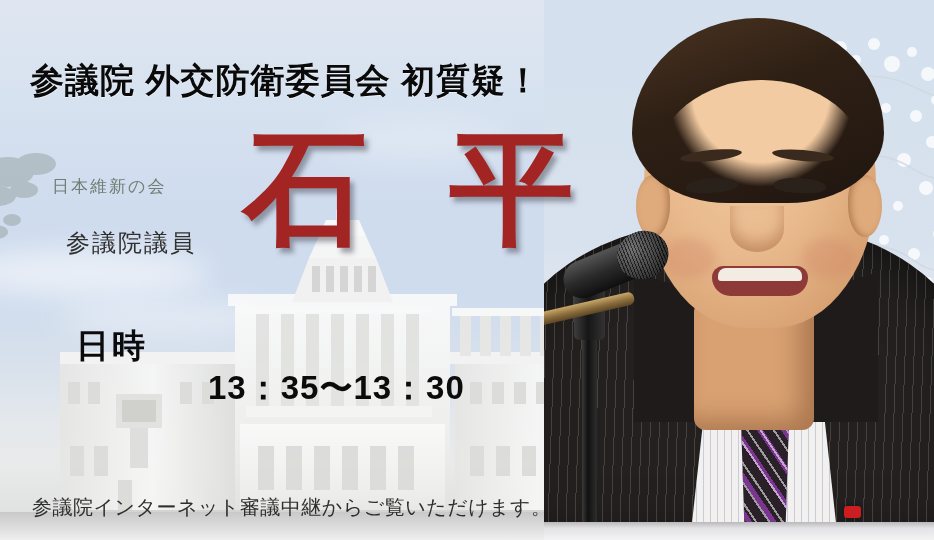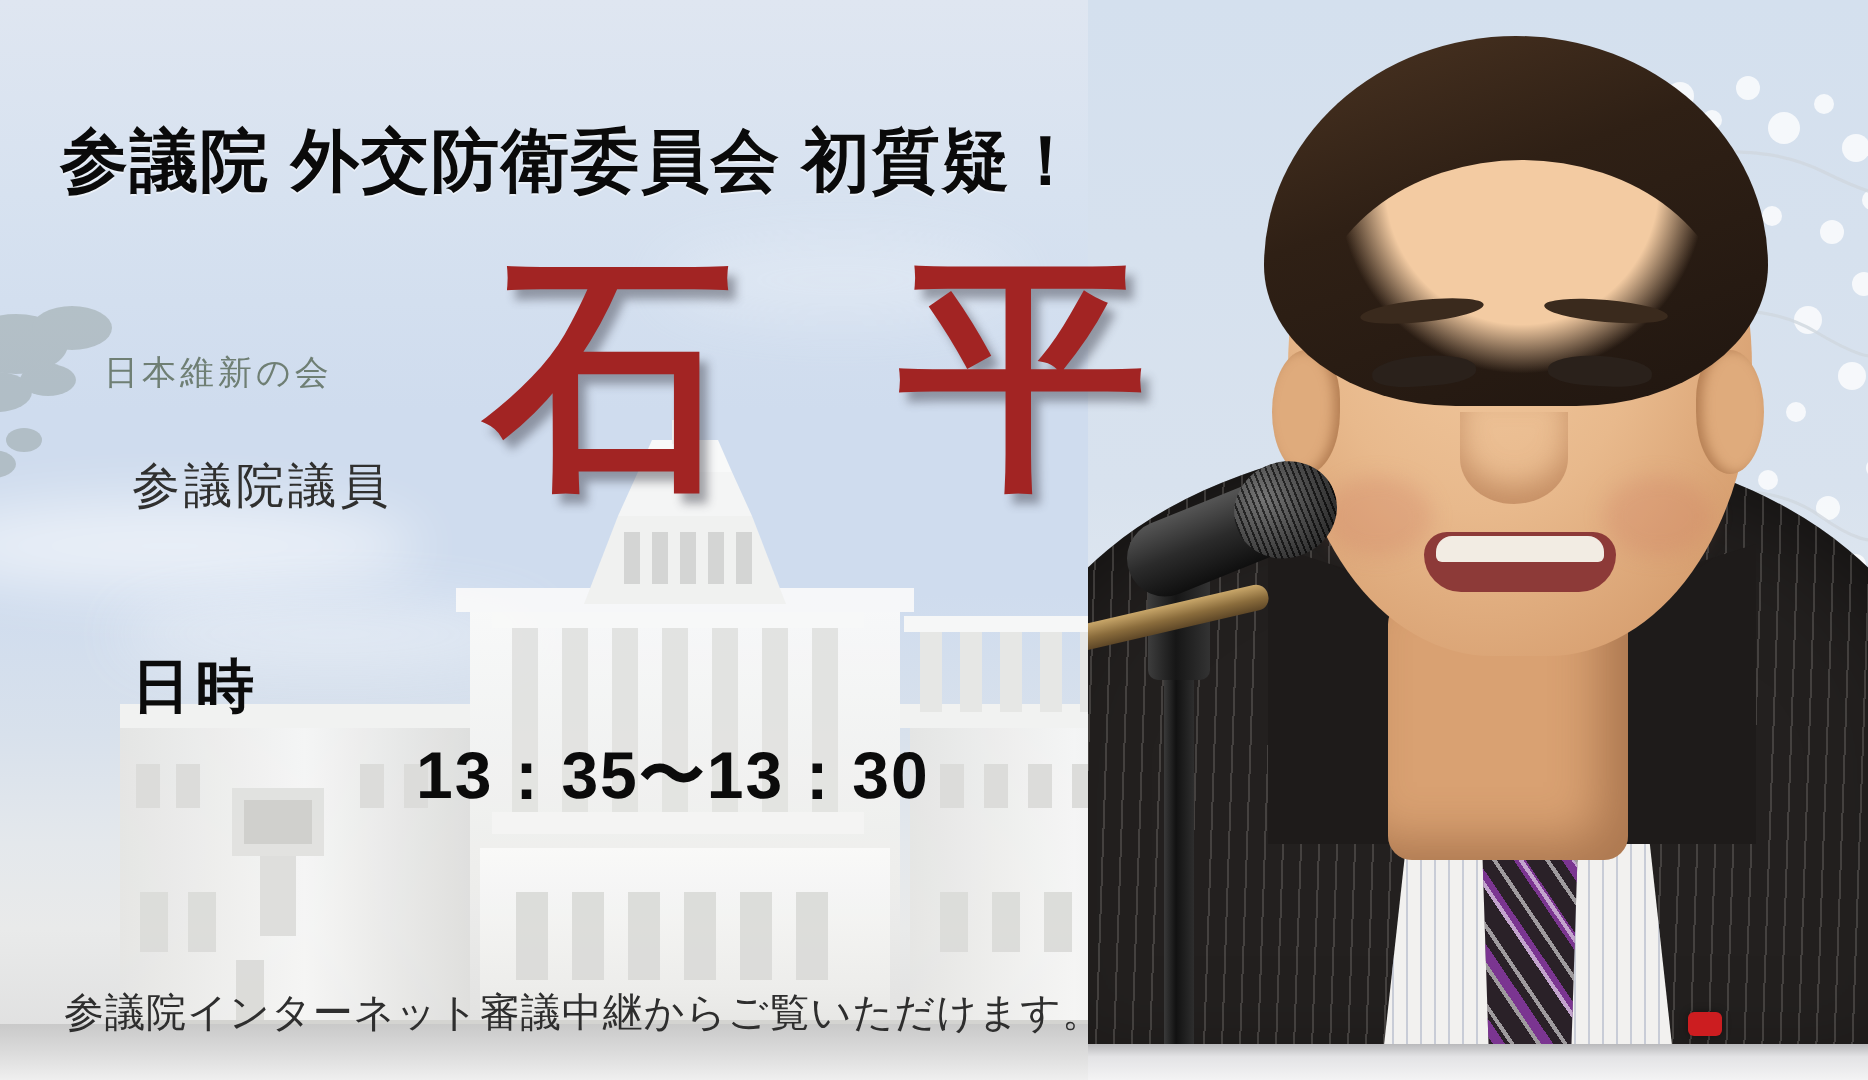--- a/index.html
+++ b/index.html
@@ -343,22 +343,22 @@
     font-size: 124px;
     line-height: 1;
     font-weight: 700;
     letter-spacing: 24px;
     color: #a22423;
     text-shadow: 4px 5px 5px rgba(60,60,70,.45);
     text-align: center;
   }
 
   #date-label {
-    left: 66px; top: 324px;
-    font-size: 29px;
+    left: 76px; top: 324px;
+    font-size: 33px;
     font-weight: 700;
     letter-spacing: 3px;
     color: #0b0b0b;
   }
   #date-value {
     left: 158px; top: 324px;
     font-size: 33px;
     font-weight: 700;
     letter-spacing: 1px;
     color: #0b0b0b;

